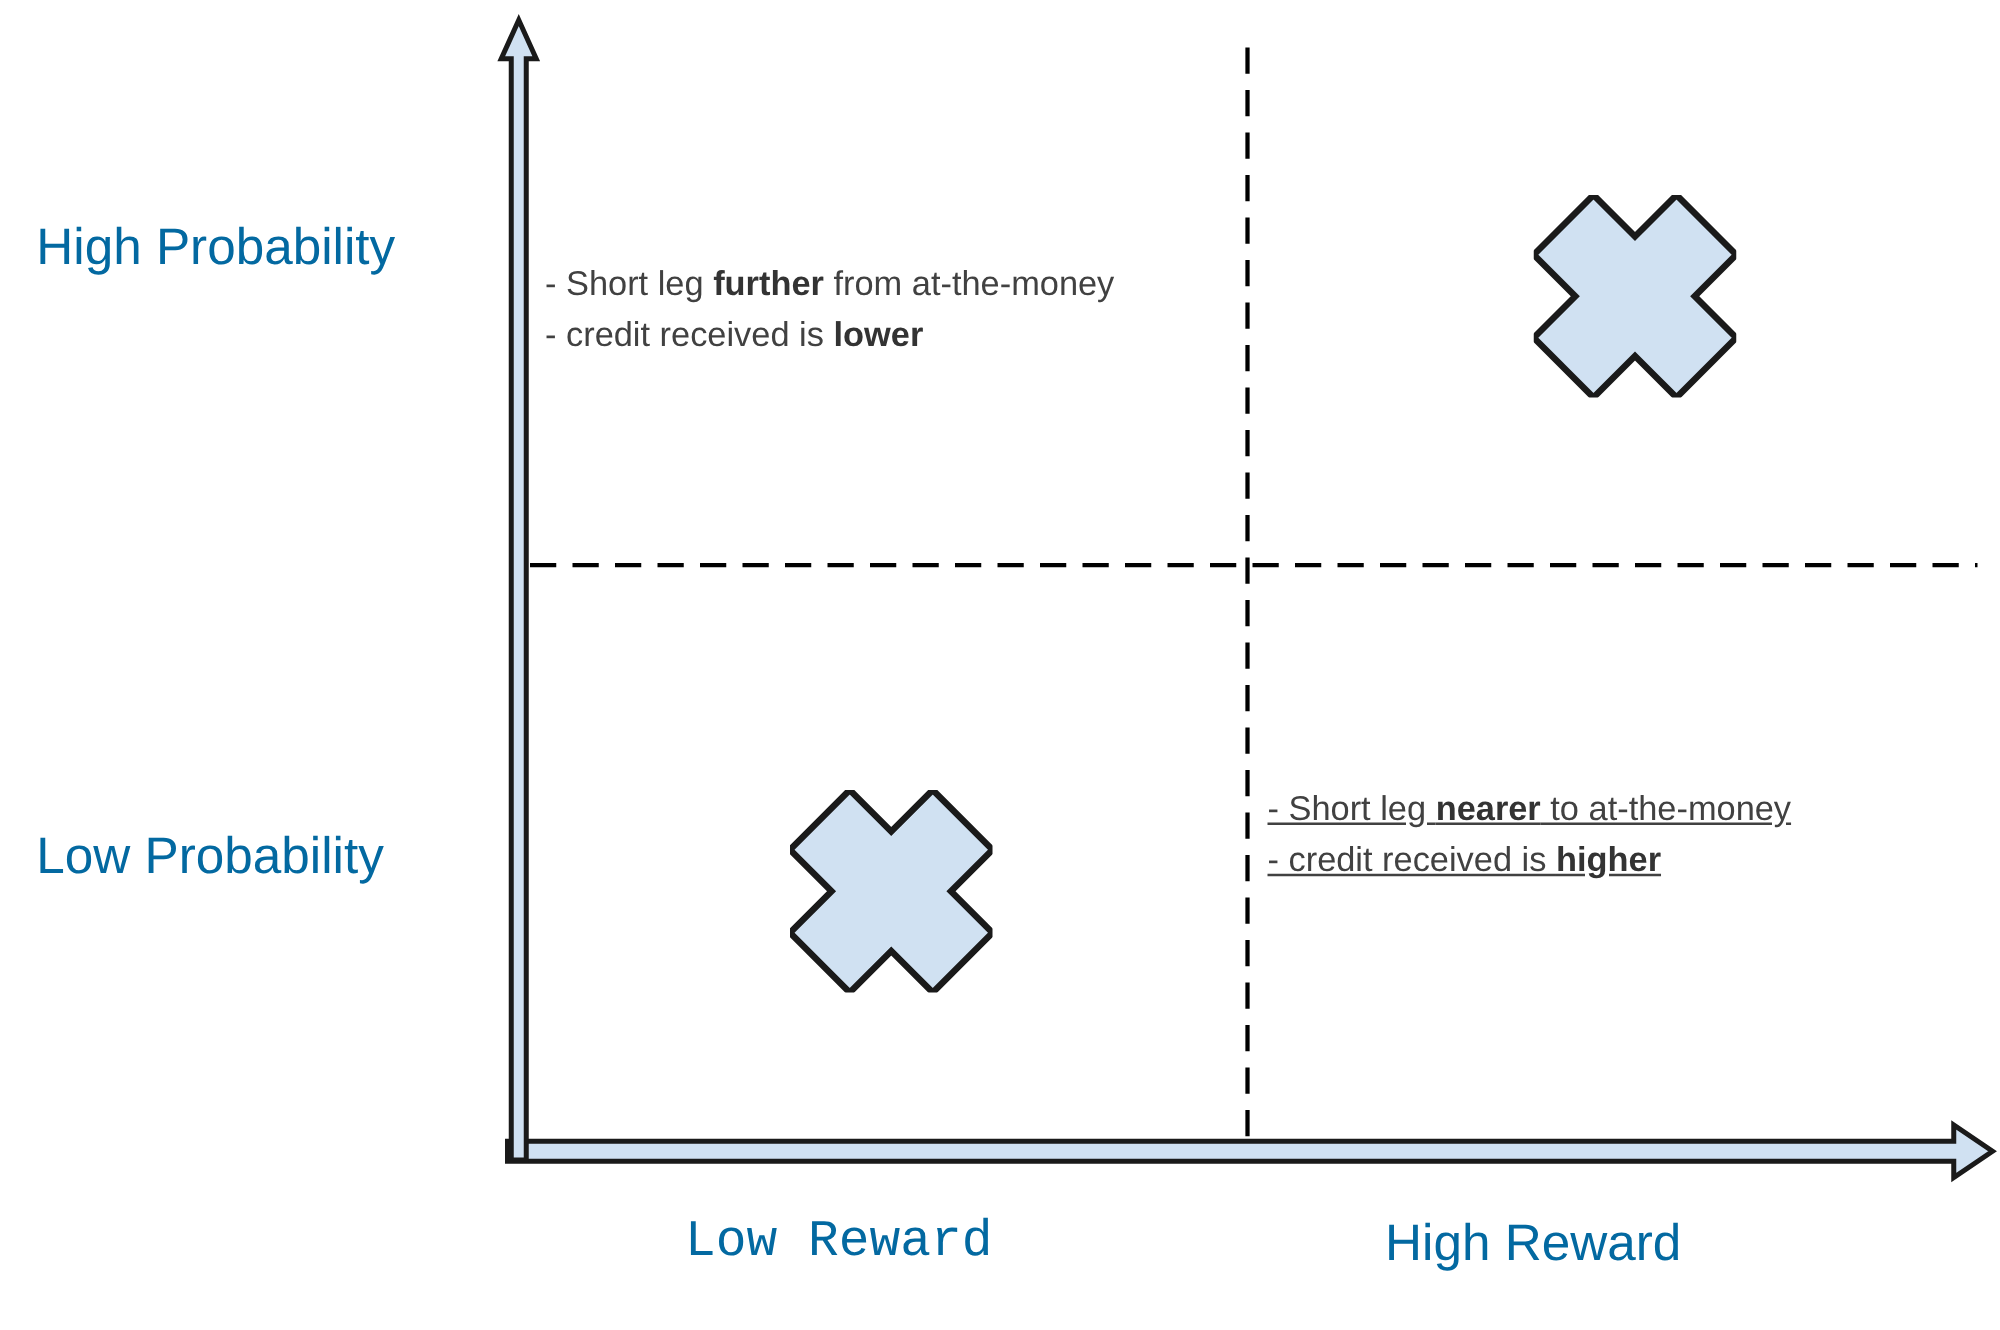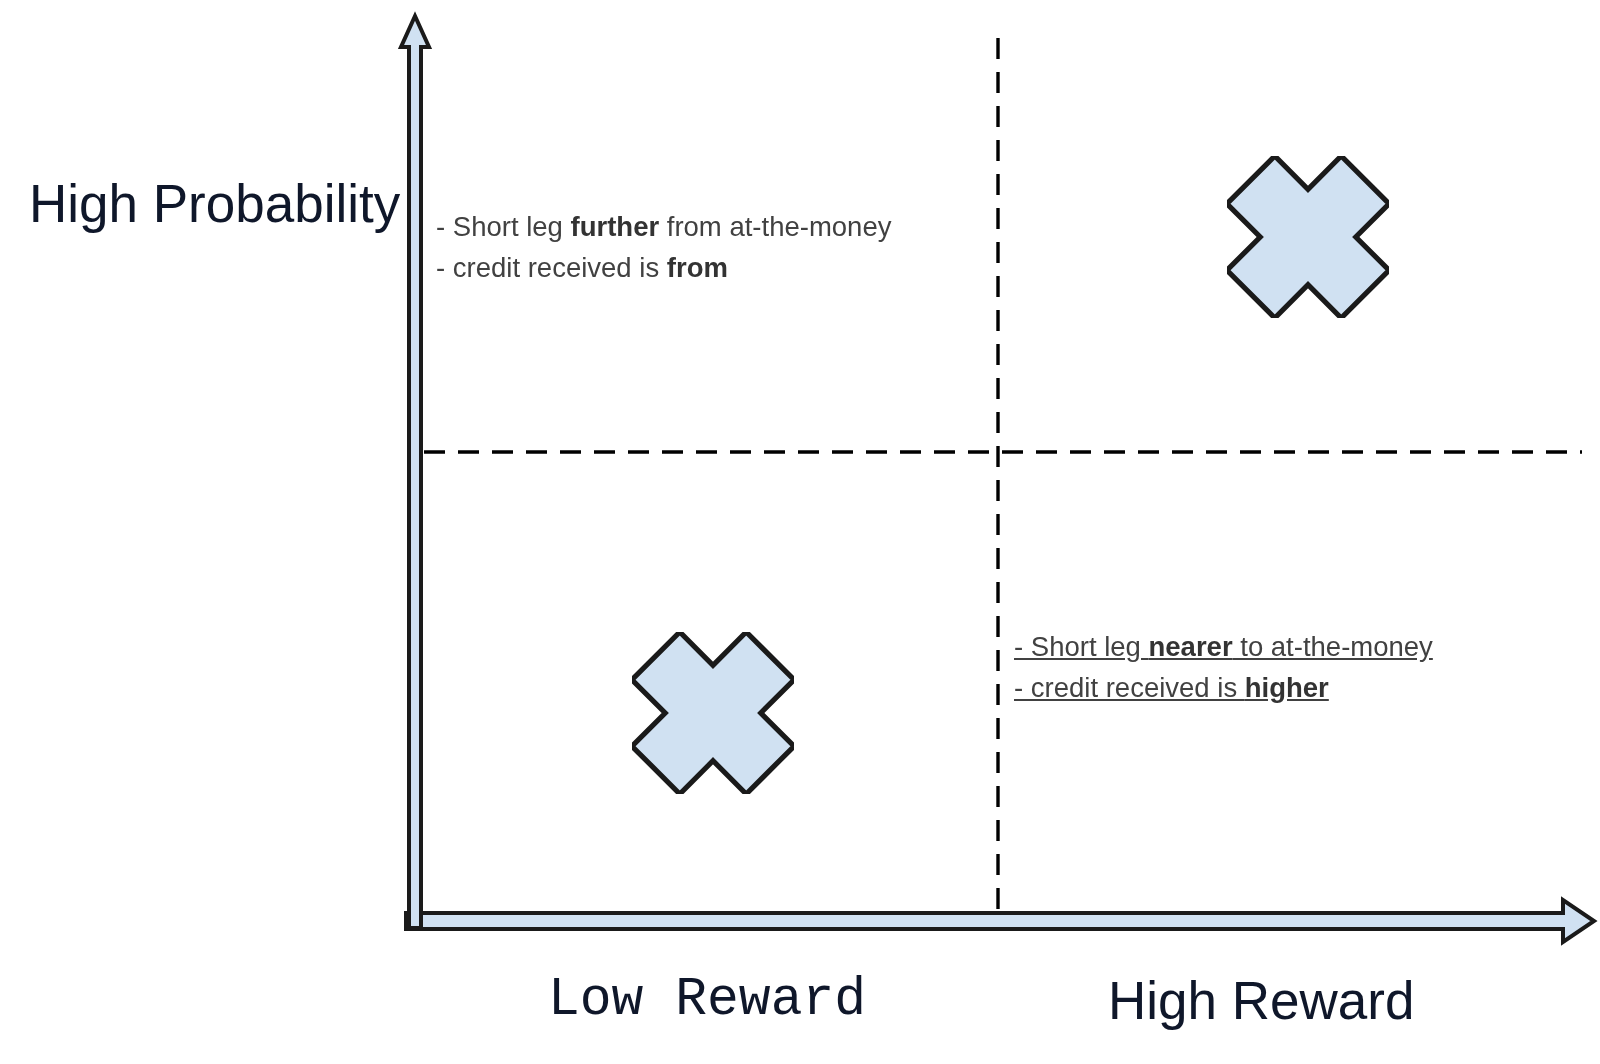--- a/index.html
+++ b/index.html
@@ -26,22 +26,22 @@
     left: 0;
     top: 0;
     width: 1600px;
     height: 1064px;
     pointer-events: none;
   }
 
   
   .axis-label {
     position: absolute;
-    color: #0f172a;
-    font-size: 53px;
+    color: #0369a1;
+    font-size: 41px;
     font-weight: 400;
     line-height: 1.0;
     white-space: nowrap;
   }
   #label-high-probability {
     left: 29px;
     top: 177px;
   }
   #label-low-probability {
     left: 29px;
@@ -106,31 +106,32 @@
   <svg class="marker-cross" style="left:1227px; top:156px;" width="162" height="162" viewBox="0 0 100 100" xmlns="http://www.w3.org/2000/svg">
     <polygon points="29.5,0 50,20.5 70.5,0 100,29.5 79.5,50 100,70.5 70.5,100 50,79.5 29.5,100 0,70.5 20.5,50 0,29.5" fill="#d0e1f2" stroke="#1a1a1a" stroke-width="3.2" stroke-linejoin="miter"></polygon>
   </svg>
 
   <svg class="marker-cross" style="left:632px; top:632px;" width="162" height="162" viewBox="0 0 100 100" xmlns="http://www.w3.org/2000/svg">
     <polygon points="29.5,0 50,20.5 70.5,0 100,29.5 79.5,50 100,70.5 70.5,100 50,79.5 29.5,100 0,70.5 20.5,50 0,29.5" fill="#d0e1f2" stroke="#1a1a1a" stroke-width="3.2" stroke-linejoin="miter"></polygon>
   </svg>
 
   <div class="axis-label" id="label-high-probability">High Probability</div>
 
+  <div class="axis-label" id="label-low-probability">Low Probability</div>
 
   <div class="axis-label" id="label-low-reward">Low Reward</div>
 
   <div class="axis-label" id="label-high-reward">High Reward</div>
 
   <div class="annotation" id="annotation-high-prob-low-reward">
     <span class="line">
       <span>- Short leg </span><b>further</b><span> from at-the-money</span>
     </span>
     <span class="line">
-      <span>- credit received is </span><b>from</b><span></span>
+      <span>- credit received is </span><b>lower</b><span></span>
     </span>
   </div>
 
   <div class="annotation" id="annotation-low-prob-high-reward">
     <span class="line">
       <span>- Short leg </span><b>nearer</b><span> to at-the-money</span>
     </span>
     <span class="line">
       <span>- credit received is </span><b>higher</b><span></span>
     </span>

